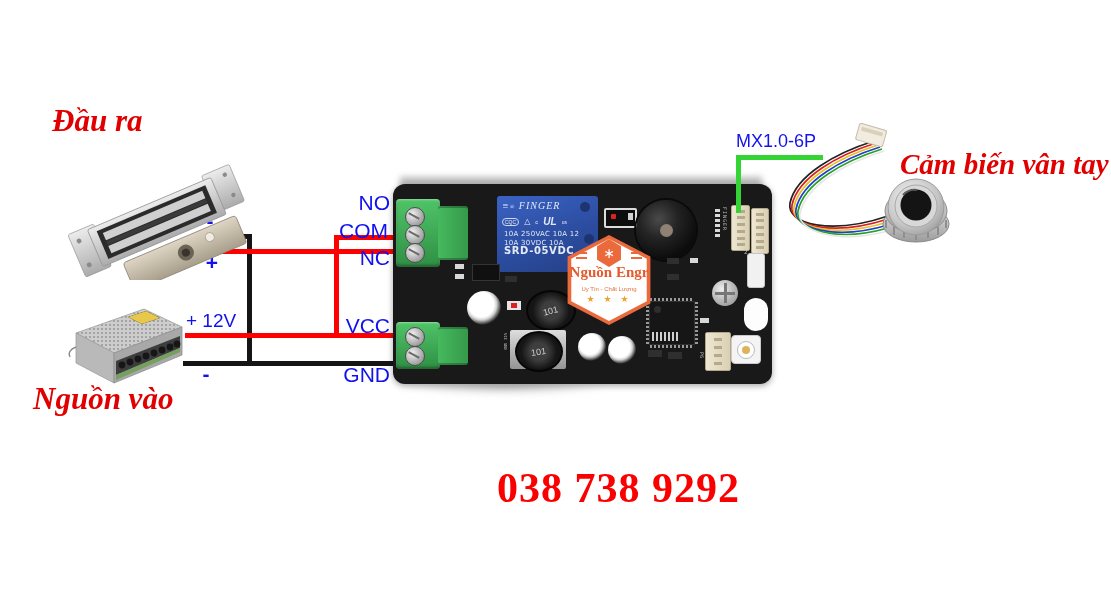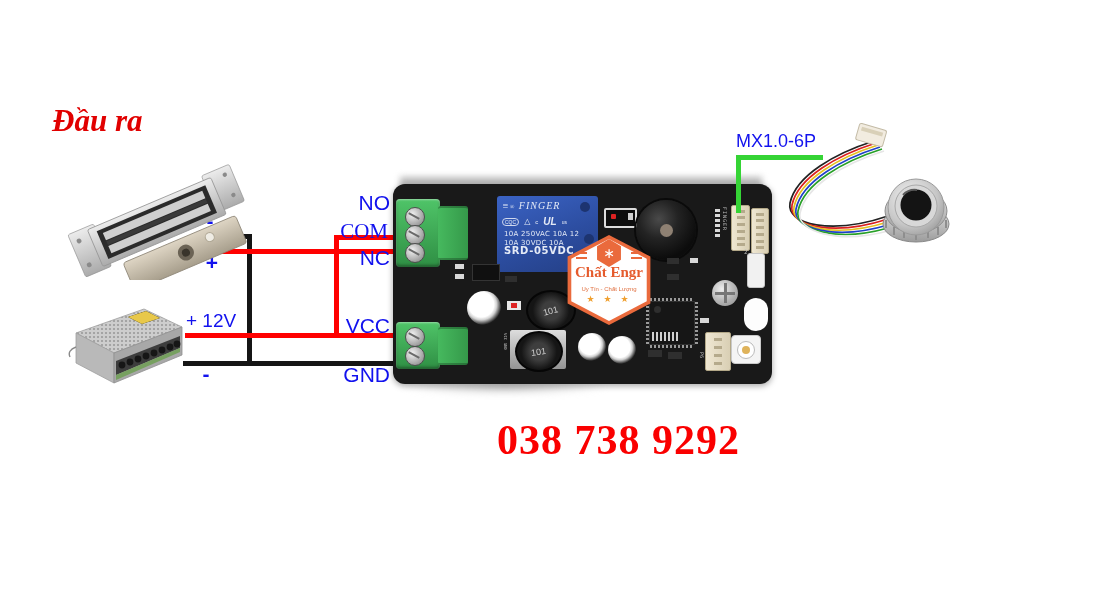--- a/index.html
+++ b/index.html
@@ -139,21 +139,21 @@
   <div class="abs wire" style="left:247px;top:234px;width:5px;height:132px;"></div>
   <div class="abs wire" style="left:183px;top:361px;width:210px;height:5px;"></div>
   <div class="abs wire red" style="left:202px;top:249px;width:191px;height:5px;"></div>
   <div class="abs wire red" style="left:334px;top:235px;width:59px;height:5px;"></div>
   <div class="abs wire red" style="left:334px;top:235px;width:5px;height:101px;"></div>
   <div class="abs wire red" style="left:185px;top:333px;width:208px;height:5px;"></div>
   <div class="abs wire green" style="left:736px;top:155px;width:5px;height:58px;z-index:4;"></div>
   <div class="abs wire green" style="left:736px;top:155px;width:87px;height:5px;z-index:4;"></div>
 
   <div class="abs lbl" style="left:334px;top:191px;">NO</div>
-  <div class="abs lbl" style="left:332px;top:219px;font-family:Liberation Serif, serif;">COM</div>
+  <div class="abs lbl" style="left:332px;top:219px;">COM</div>
   <div class="abs lbl" style="left:334px;top:246px;">NC</div>
   <div class="abs lbl" style="left:334px;top:314px;">VCC</div>
   <div class="abs lbl" style="left:334px;top:363px;">GND</div>
 
   <div class="abs" style="left:186px;top:310px;color:#1212EE;font-size:19px;white-space:nowrap;">+ 12V</div>
   <div class="abs sign" style="left:196px;top:362px;">-</div>
 
   <svg class="abs" style="left:68px;top:303px;z-index:1;" width="122" height="95" viewBox="0 0 122 95">
     <defs>
       <pattern id="mesh" width="4" height="4" patternUnits="userSpaceOnUse">
@@ -172,20 +172,21 @@
     <circle cx="70" cy="56" r="3.4" fill="#161616"></circle>
       <circle cx="78" cy="53" r="3.4" fill="#161616"></circle>
     <circle cx="86" cy="50" r="3.4" fill="#161616"></circle>
       <circle cx="94" cy="47" r="3.4" fill="#161616"></circle>
     <circle cx="102" cy="44" r="3.4" fill="#161616"></circle>
       <circle cx="109" cy="41" r="3.4" fill="#161616"></circle>
     <polygon points="48,72 112,45 112,49 48,77" fill="#77a060"></polygon>
     <path d="M8,44 C2,46 0,50 2,54" stroke="#8a8a8a" stroke-width="1.4" fill="none"></path>
   </svg>
 
+  <div class="abs title-red" style="left:33px;top:381px;">Nguồn vào</div>
 
   <div class="abs board-edge"></div>
   <div class="abs board-shadow"></div>
   <div class="abs board"></div>
 
   <div class="abs tblock" style="left:396px;top:199px;width:44px;height:68px;"></div>
   <div class="abs twing" style="left:438px;top:206px;width:30px;height:54px;"></div>
   <div class="abs screw" style="left:405px;top:207px;"></div>
   <div class="abs screw" style="left:405px;top:225px;"></div>
   <div class="abs screw" style="left:405px;top:243px;"></div>
@@ -312,21 +313,21 @@
       <i></i>
       <i></i>
     </div>
   <div class="abs dashbar" style="left:631px;top:252px;">
       <i></i>
       <i></i>
     </div>
   <div class="abs badge-logo">
     <span>∗</span>
   </div>
-  <div class="abs badge-name">Chất Engr</div>
+  <div class="abs badge-name">Nguồn Engr</div>
   <div class="abs badge-tag">Uy Tín - Chất Lượng</div>
   <div class="abs badge-stars">★ ★ ★</div>
 
   <div class="abs mx" style="left:736px;top:131px;">MX1.0-6P</div>
 
   <svg class="abs" style="left:770px;top:115px;z-index:3;" width="195" height="135" viewBox="0 0 195 135">
     <defs>
       <radialGradient id="gs1" cx="0.4" cy="0.35" r="0.8">
         <stop offset="0" stop-color="#f4f4f4"></stop>
           <stop offset="0.6" stop-color="#c6c6c6"></stop>
@@ -356,16 +357,17 @@
       <ellipse cx="146" cy="109" rx="33" ry="18" fill="url(#gs2)" stroke="#898989"></ellipse>
       <path d="M116,105 v8 M124,112 v8 M134,117 v6 M146,119 v6 M158,117 v6 M168,112 v8 M176,105 v8" stroke="#8e8e8e" stroke-width="2" fill="none"></path>
       <ellipse cx="146" cy="96" rx="31" ry="22" fill="url(#gs2)" stroke="#8d8d8d"></ellipse>
       <circle cx="146" cy="92" r="28" fill="url(#gs1)" stroke="#9a9a9a"></circle>
       <circle cx="146" cy="91" r="21" fill="#d8d8d8" stroke="#a8a8a8"></circle>
       <circle cx="146" cy="90" r="15.5" fill="#141414"></circle>
       <path d="M133,80 a16,16 0 0 1 14,-5" stroke="#5a5a5a" stroke-width="2" fill="none"></path>
     </g>
   </svg>
 
-
-  <div class="abs phone" style="left:497px;top:416px;">038 738 9292</div>
+  <div class="abs title-red" style="left:900px;top:148px;font-size:29px;">Cảm biến vân tay</div>
+
+  <div class="abs phone" style="left:497px;top:464px;">038 738 9292</div>
 
 </div>
 
 </body></html>

